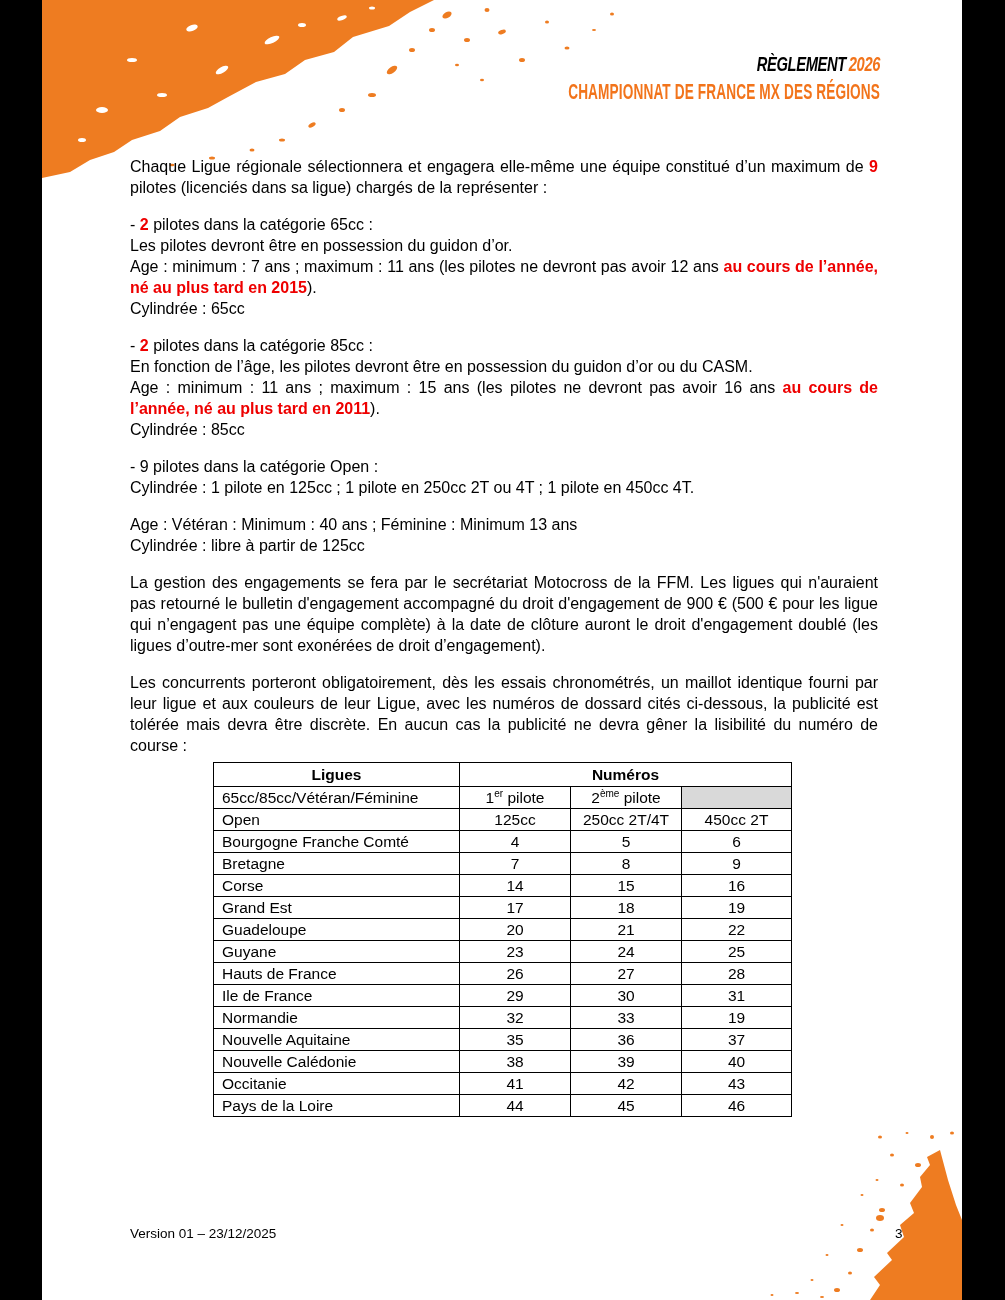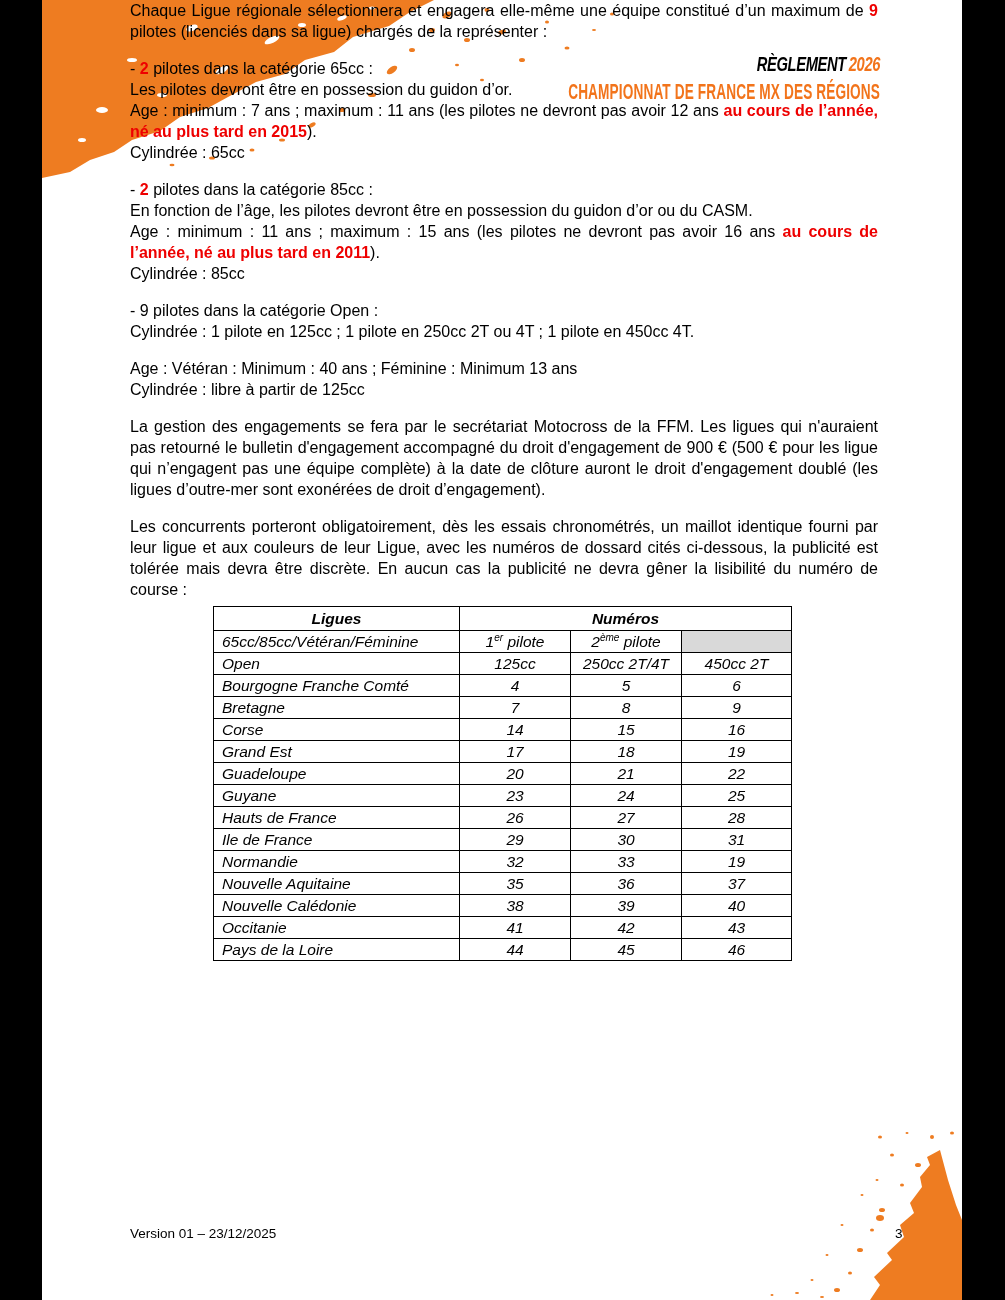--- a/index.html
+++ b/index.html
@@ -25,29 +25,29 @@
   .hdr-line2 {
     display:block; margin-top:3px;
   }
   .hdr-line2 > span {
     display:inline-block; transform:scaleX(0.62); transform-origin:100% 50%;
     font-size:22px; font-weight:bold; color:#F2741B; letter-spacing:0.2px;
   }
 
   .content {
     position:absolute; left:88px; top:0; width:748px;
-    font-size:16px; line-height:21px; color:#000; 
+    font-size:16px; line-height:21px; color:#000; padding-top:156px;
   }
   .block { margin:16px 0 0 0; text-align:justify; }
   .block:first-child { margin-top:0; }
   .red { color:#EE0000; font-weight:bold; }
 
   table.numtbl {
     border-collapse:collapse; margin:6px 0 0 83px; table-layout:fixed;
-    font-size:15.5px; color:#000;font-style:italic;
+    font-size:15.5px; color:#000;
   }
   .numtbl td { border:1px solid #000; height:21px; line-height:20px; padding:0 6px; overflow:hidden; white-space:nowrap; }
   .numtbl tr.hdrow td { height:23px; font-weight:bold; text-align:center; }
   .numtbl td.cname { text-align:left; padding-left:8px; }
   .numtbl td.cn { text-align:center; }
   .numtbl td.gray { background:#D9D9D9; }
   .numtbl sup { font-size:10px; line-height:0; }
 
   .footer-version { position:absolute; left:88px; top:1226px; font-size:13.5px; color:#000000; }
   .footer-page { position:absolute; left:853px; top:1226px; font-size:13.5px; color:#000; }

